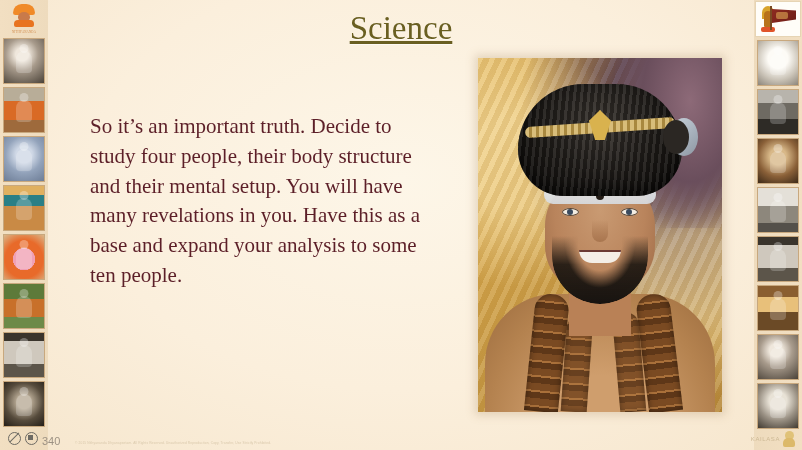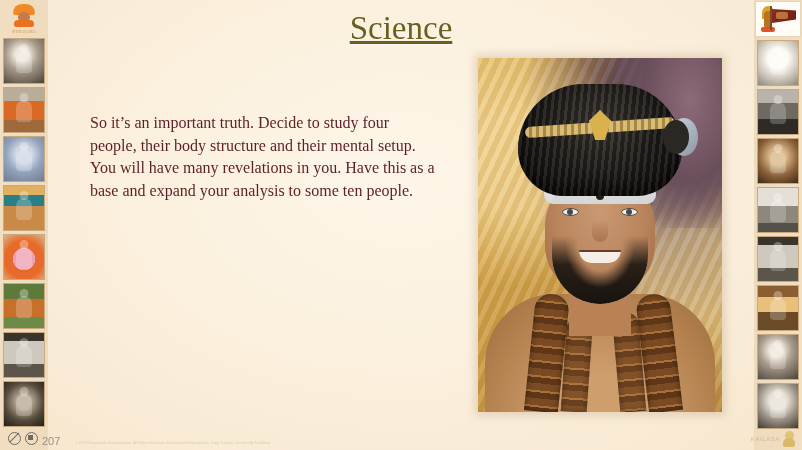--- a/index.html
+++ b/index.html
@@ -112,21 +112,21 @@
     color:#6a5f21;
     font-family:"Liberation Serif", serif;
     text-shadow:0 1px 0 rgba(255,255,255,.6);
     text-decoration:underline;
   }
 
   
   .bodytext{
     position:absolute;left:90px;top:112px;width:345px;
     color:#5c1f28;
-    font-size:16px;line-height:1.42;
+    font-size:21px;line-height:1.42;
     font-family:"Liberation Serif", serif;
   }
 
   
   .portrait{
     position:absolute;left:478px;top:58px;width:244px;height:354px;
     box-shadow:0 0 9px 3px rgba(160,130,90,.28);
     overflow:hidden;
     background:
       radial-gradient(ellipse at 78% 18%, #7b5a6a 0%, #5d4450 22%, rgba(0,0,0,0) 55%),
@@ -358,21 +358,21 @@
     <div class="p-moon2"></div>
   </div>
 
   <div class="footer">
     <div class="cc-icons">
       <div class="cc slash"></div>
       <div class="cc">
           <span class="inner"></span>
         </div>
     </div>
-    <div class="pagenum">207</div>
+    <div class="pagenum">340</div>
     <div class="copyline">© 2015 Nithyananda Dhyanapeetam. All Rights Reserved. Unauthorized Reproduction, Copy, Transfer, Use Strictly Prohibited.</div>
     <div class="brand">
       <span class="brand-text">KAILASA</span>
       <span class="brand-mark">
         <span class="bm-h"></span>
           <span class="bm-b"></span>
       </span>
     </div>
   </div>
 

